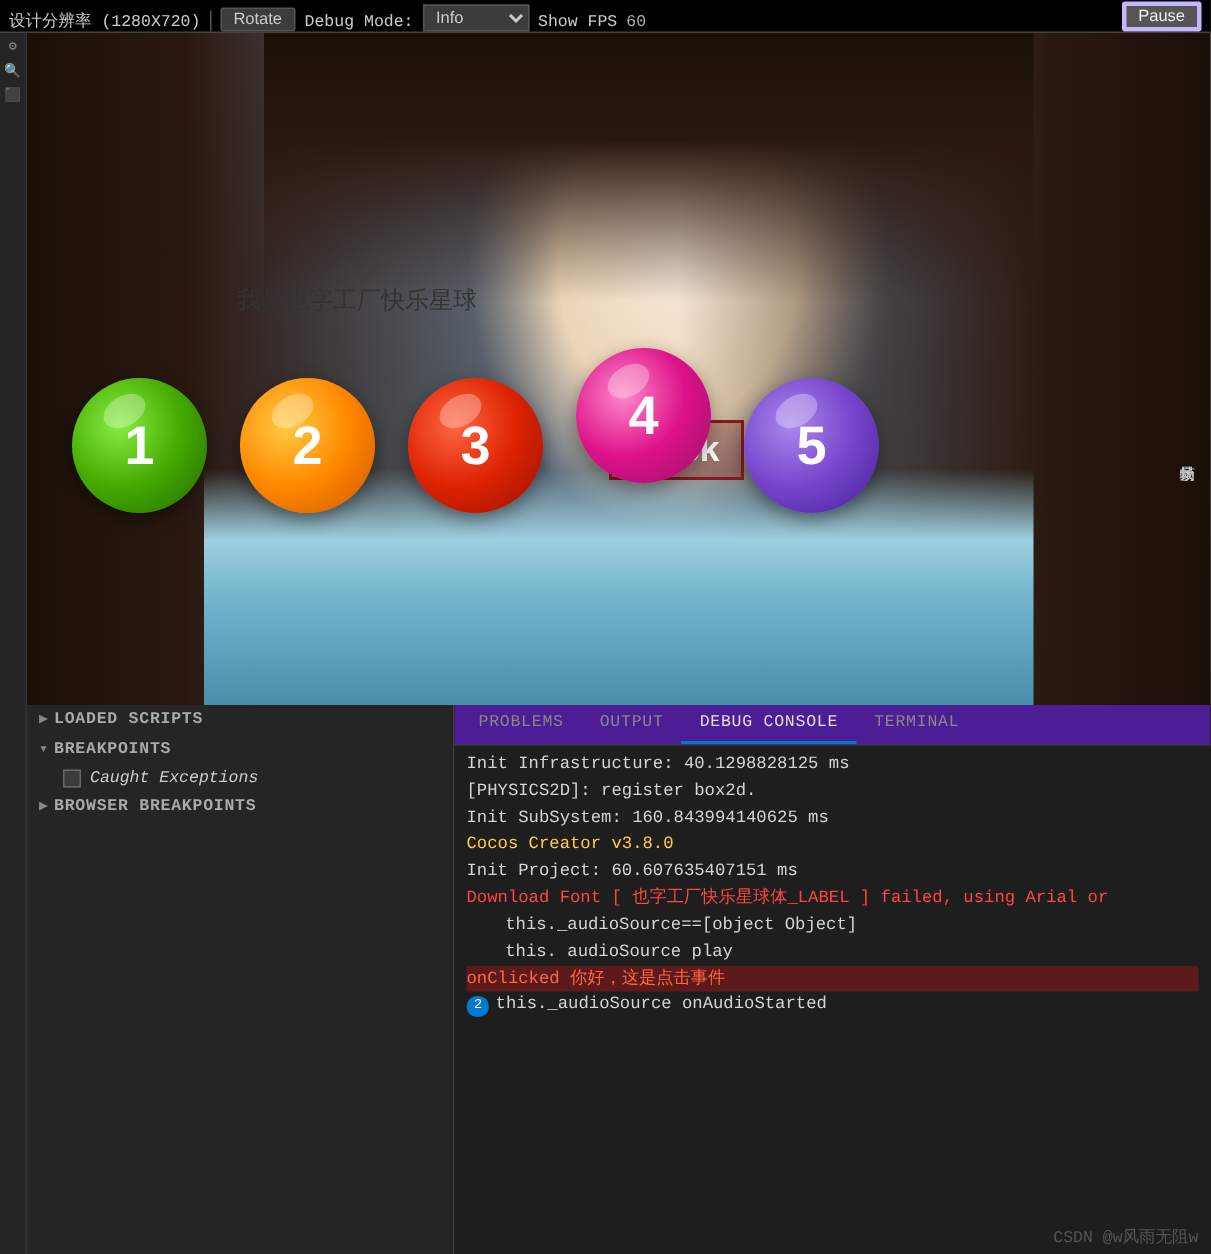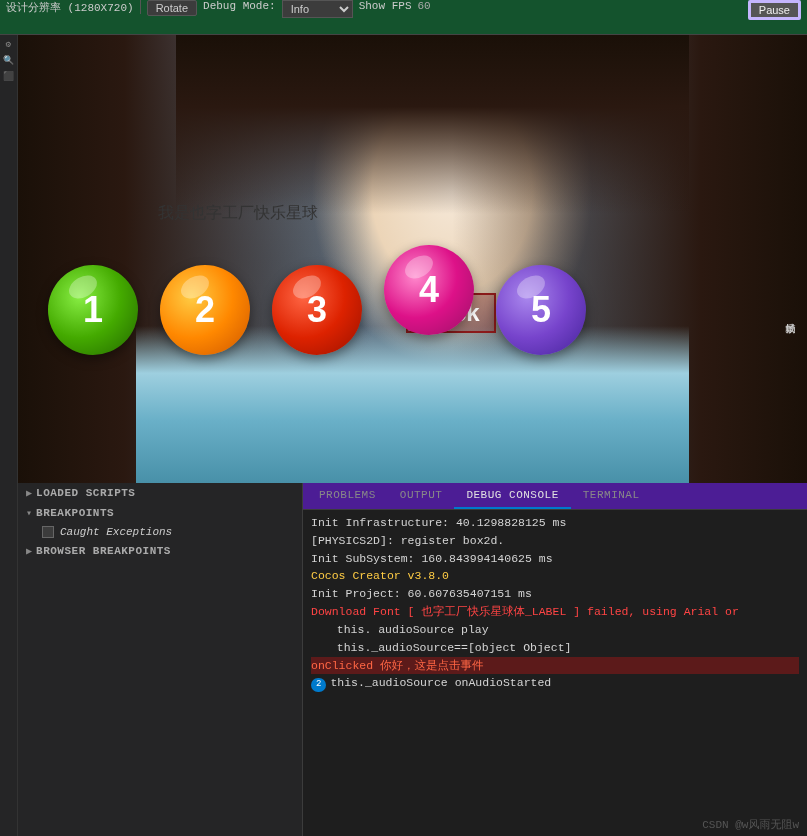--- a/index.html
+++ b/index.html
@@ -7,24 +7,24 @@
       width: 807px;
       height: 836px;
       background: #1e1e1e;
       font-family: 'Courier New', monospace;
       overflow: hidden;
       position: relative;
     }
 
     
     #toolbar {
-      height: 35px;
-      background: #14532d;
-      display: flex;
-      align-items: flex-start;
+      height: 22px;
+      background: #000000;
+      display: flex;
+      align-items: flex-end;
       padding: 0 6px;
       gap: 6px;
       border-bottom: 1px solid #444;
       position: relative;
       z-index: 10;
     }
     .toolbar-label {
       color: #ccc;
       font-size: 11px;
     }
@@ -455,22 +455,22 @@
           <div class="console-tab">TERMINAL</div>
         </div>
 
         <div id="console-output">
           <div class="console-line info">Init Infrastructure: 40.1298828125 ms</div>
           <div class="console-line info">[PHYSICS2D]: register box2d.</div>
           <div class="console-line info">Init SubSystem: 160.843994140625 ms</div>
           <div class="console-line yellow">Cocos Creator v3.8.0</div>
           <div class="console-line info">Init Project: 60.607635407151 ms</div>
           <div class="console-line error">Download Font [ 也字工厂快乐星球体_LABEL ] failed, using Arial or</div>
+          <div class="console-line info indent">  this._audioSource==[object Object]</div>
           <div class="console-line info indent">  this. audioSource play</div>
-          <div class="console-line info indent">  this._audioSource==[object Object]</div>
           <div class="console-line highlight">onClicked 你好，这是点击事件</div>
           <div class="console-line info"><span class="console-badge">2</span>this._audioSource onAudioStarted</div>
         </div>
 
       </div>
 
     </div>
 
   </div>
 </div>

